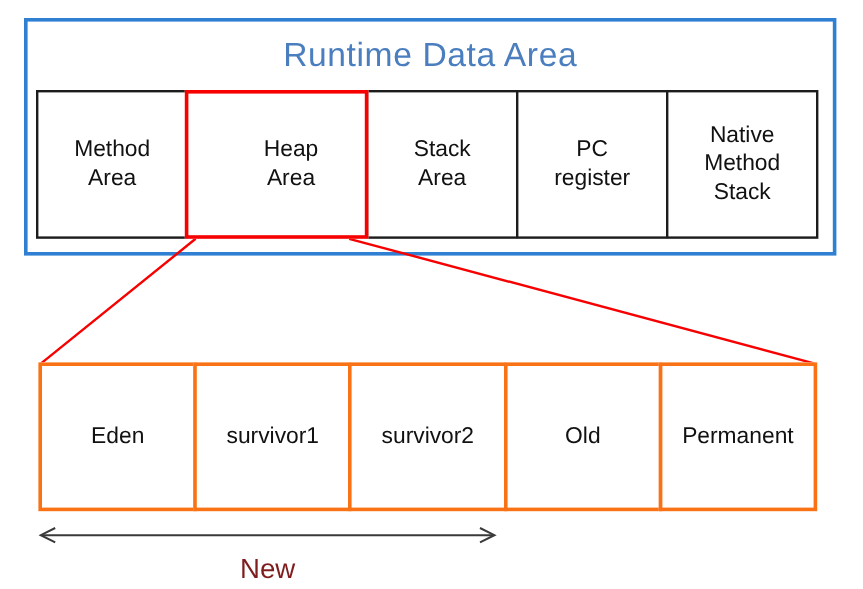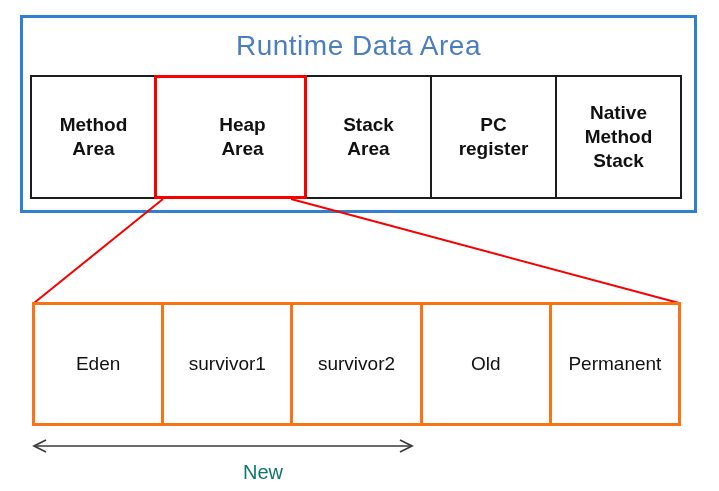--- a/index.html
+++ b/index.html
@@ -13,21 +13,21 @@
     border:3px solid #2f80d3; box-sizing:border-box; background:transparent;
   }
   .diagram-title {
     position:absolute; left:20px; top:30px; width:677px;
     text-align:center; font-size:28px; letter-spacing:0.5px;
     color:#4a7ebf;
   }
   
   .runtime-row {
     position:absolute; left:30px; top:75px; width:652px; height:124px;
-    display:flex; z-index:2;font-weight:bold;
+    display:flex; z-index:2;
   }
   .rcell {
     flex:1; box-sizing:border-box; border:2px solid #1c1c1c; margin-left:-2px;
     background:#ffffff; display:flex; align-items:center; justify-content:center;
     text-align:center; font-size:19px; line-height:24px; color:#111111;
     white-space:pre-line;
   }
   .rcell:first-child { margin-left:0; }
   .rcell.heap {
     border:3px solid #f70000; margin-left:-3px; z-index:3; position:relative;padding-left:24px;
@@ -43,21 +43,21 @@
     text-align:center; font-size:19px; color:#111111; white-space:pre-line;
   }
   .hcell:first-child { margin-left:0; }
   
   .overlay {
     position:absolute; left:0; top:0; width:719px; height:491px;
     z-index:1; pointer-events:none;
   }
   .arrow-label {
     position:absolute; left:163px; top:461px; width:120px;
-    text-align:right; font-size:20px; color:#0f766e; z-index:2;
+    text-align:center; font-size:23px; color:#7f1d1d; z-index:2;
   }
 </style>
 </head>
 <body>
 
 <div id="stage">
 
   <svg class="overlay" viewBox="0 0 719 491" xmlns="http://www.w3.org/2000/svg">
     <line x1="163" y1="199" x2="34" y2="303" stroke="#f70000" stroke-width="2"></line>
     <line x1="291" y1="199" x2="679" y2="303" stroke="#f70000" stroke-width="2"></line>

